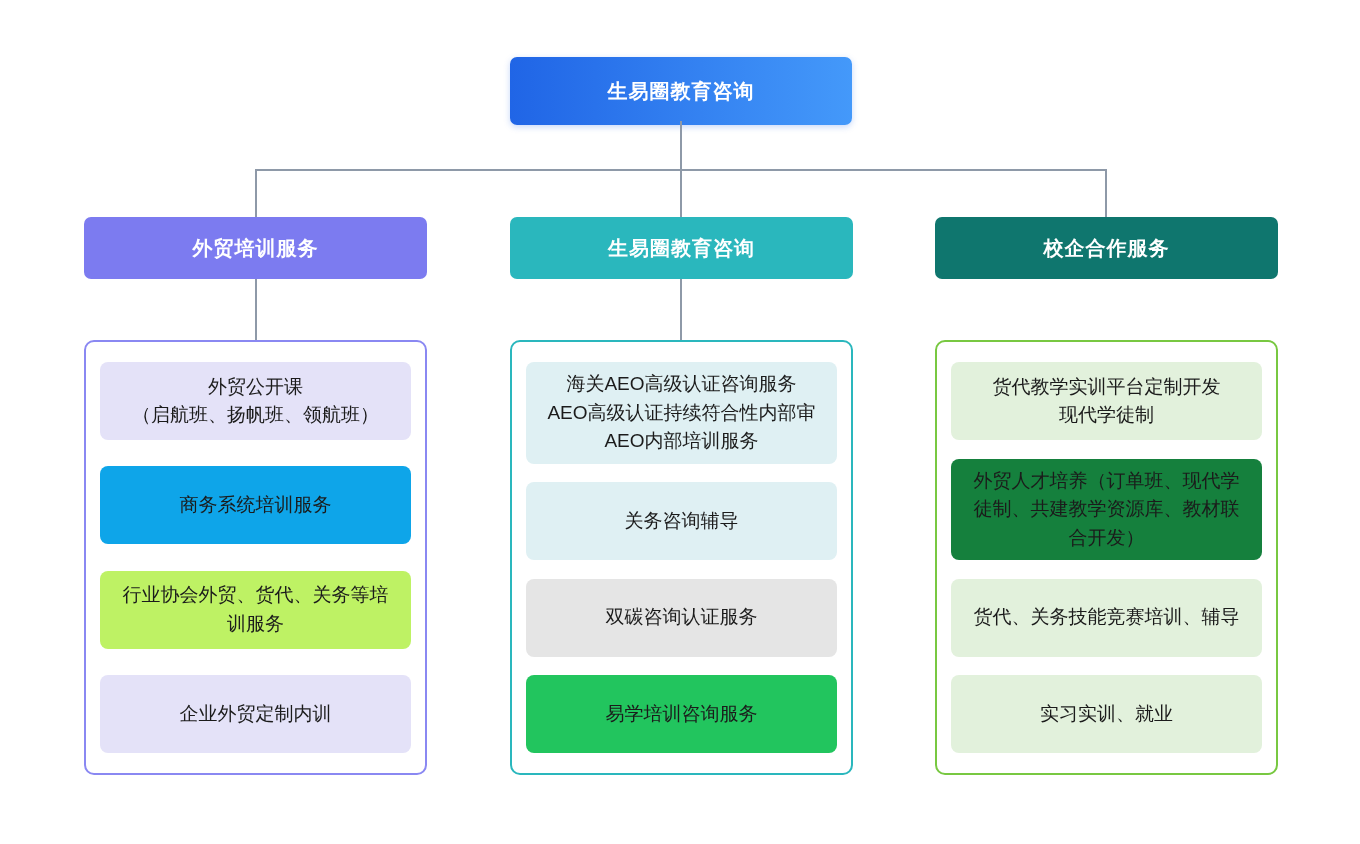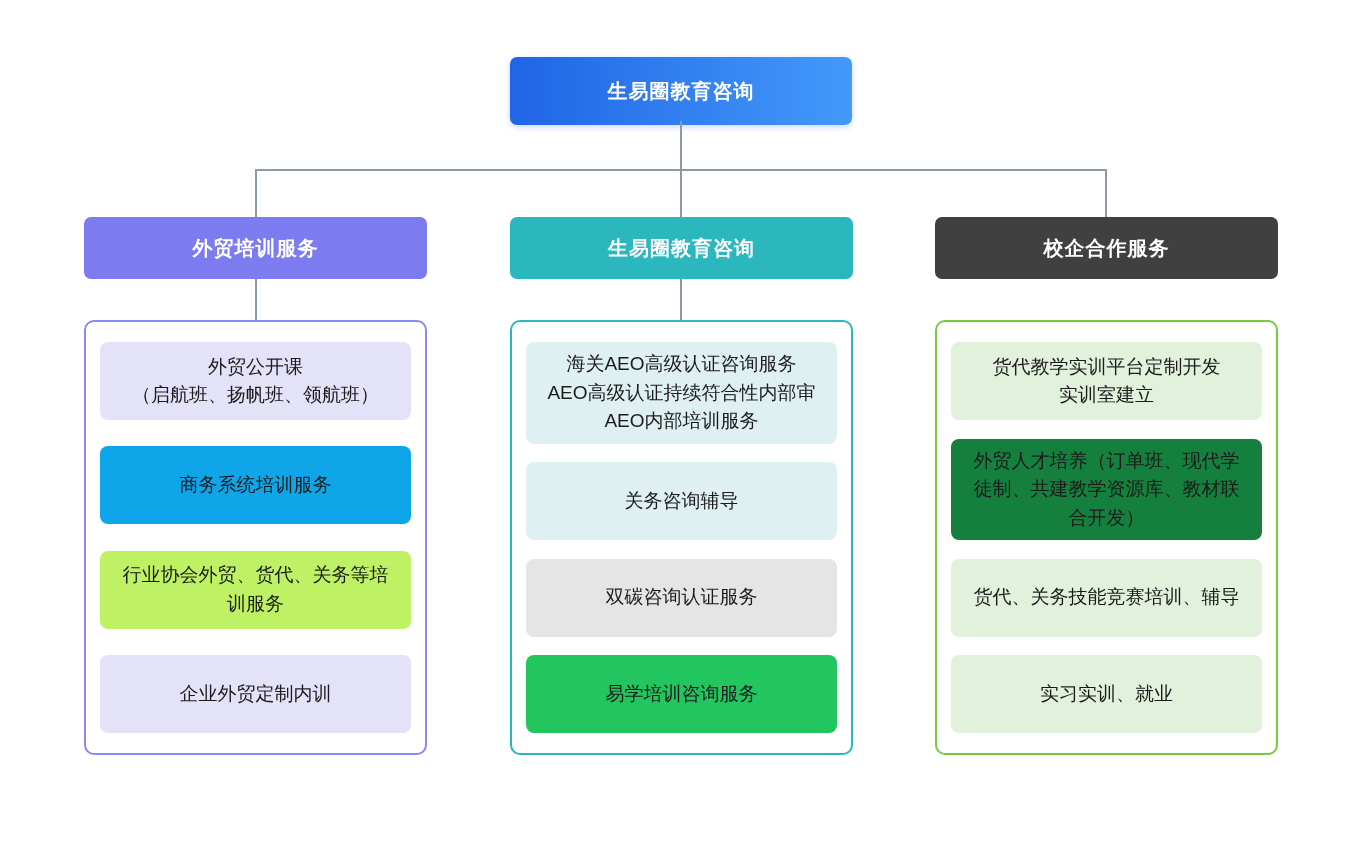--- a/index.html
+++ b/index.html
@@ -20,21 +20,21 @@
   .vline{width:2px;}
   .hline{height:2px;}
 
   
   .branch{position:absolute;top:217px;width:343px;}
   .branch-header{
     height:62px;border-radius:7px;display:flex;align-items:center;justify-content:center;
     color:#ffffff;font-size:20px;font-weight:bold;letter-spacing:1px;
   }
   .branch-panel{
-    margin-top:41px;height:435px;box-sizing:border-box;
+    margin-top:61px;height:435px;box-sizing:border-box;
     background:#ffffff;border:2px solid #cccccc;border-radius:10px;
     padding:20px 14px;display:flex;flex-direction:column;justify-content:space-between;
   }
   .service-item{
     min-height:78px;box-sizing:border-box;border-radius:8px;
     display:flex;align-items:center;justify-content:center;text-align:center;
     padding:8px 16px;font-size:19px;line-height:1.5;color:#1b1b1b;
     white-space:pre-line;
   }
 </style>
@@ -70,23 +70,23 @@
       <div class="service-item" style="background: rgb(223, 240, 243);">海关AEO高级认证咨询服务
 AEO高级认证持续符合性内部审
 AEO内部培训服务</div>
       <div class="service-item" style="background: rgb(223, 240, 243);">关务咨询辅导</div>
       <div class="service-item" style="background: #e5e5e5;">双碳咨询认证服务</div>
       <div class="service-item" style="background: #22c55e;">易学培训咨询服务</div>
     </div>
   </section>
 
   <section class="branch" style="left:935px;">
-    <div class="branch-header" style="background: #404040;">校企合作服务</div>
+    <div class="branch-header" style="background: #0f766e;">校企合作服务</div>
     <div class="branch-panel" style="border-color: rgb(120, 200, 65);">
       <div class="service-item" style="background: rgb(226, 241, 220);">货代教学实训平台定制开发
-实训室建立</div>
+现代学徒制</div>
       <div class="service-item" style="background: #15803d;">外贸人才培养（订单班、现代学徒制、共建教学资源库、教材联合开发）</div>
       <div class="service-item" style="background: rgb(226, 241, 220);">货代、关务技能竞赛培训、辅导</div>
       <div class="service-item" style="background: rgb(226, 241, 220);">实习实训、就业</div>
     </div>
   </section>
 
 </div>
 
 </body></html>

